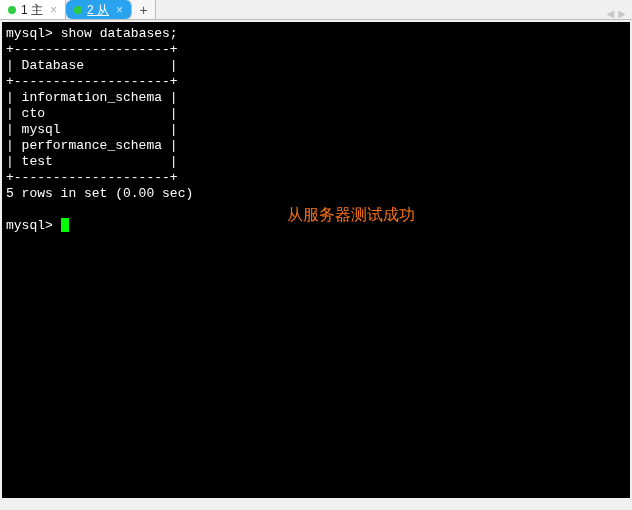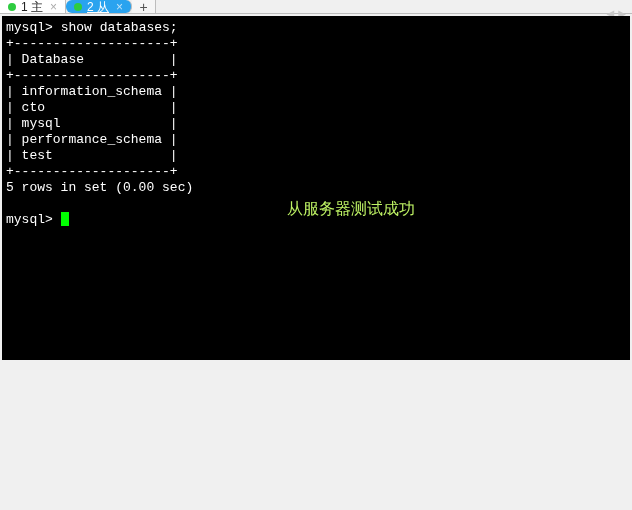--- a/index.html
+++ b/index.html
@@ -7,21 +7,21 @@
     margin: 0;
     padding: 0;
     width: 632px;
     height: 510px;
     font-family: "Microsoft YaHei", "SimSun", sans-serif;
     background: #f0f0f0;
     overflow: hidden;
     position: relative;
   }
   .tab-bar {
-    height: 14px;
+    height: 20px;
     background: #f0f0f0;
     border-bottom: 1px solid #bdbdbd;
     display: flex;
     align-items: stretch;
     font-size: 12px;
     position: relative;
   }
   .tab {
     display: flex;
     align-items: center;
@@ -84,36 +84,36 @@
     padding: 2px;
     background: #f0f0f0;
   }
   .terminal {
     background: #000000;
     color: #ffffff;
     font-family: "Consolas", "Courier New", monospace;
     font-size: 13px;
     line-height: 16px;
     white-space: pre;
-    height: 344px;
+    height: 476px;
     padding: 4px 4px;
     position: relative;
     overflow: hidden;
   }
   .cursor {
     display: inline-block;
     width: 8px;
     height: 14px;
     background: #00ff00;
     vertical-align: text-bottom;
     margin-bottom: 1px;
   }
   .annotation {
     position: absolute;
-    color: #bef264;
+    color: #f97316;
     font-family: "Microsoft YaHei", "SimSun", sans-serif;
     font-size: 16px;
     left: 285px;
     top: 185px;
     white-space: nowrap;
   }
 </style>
 </head>
 <body>
 

